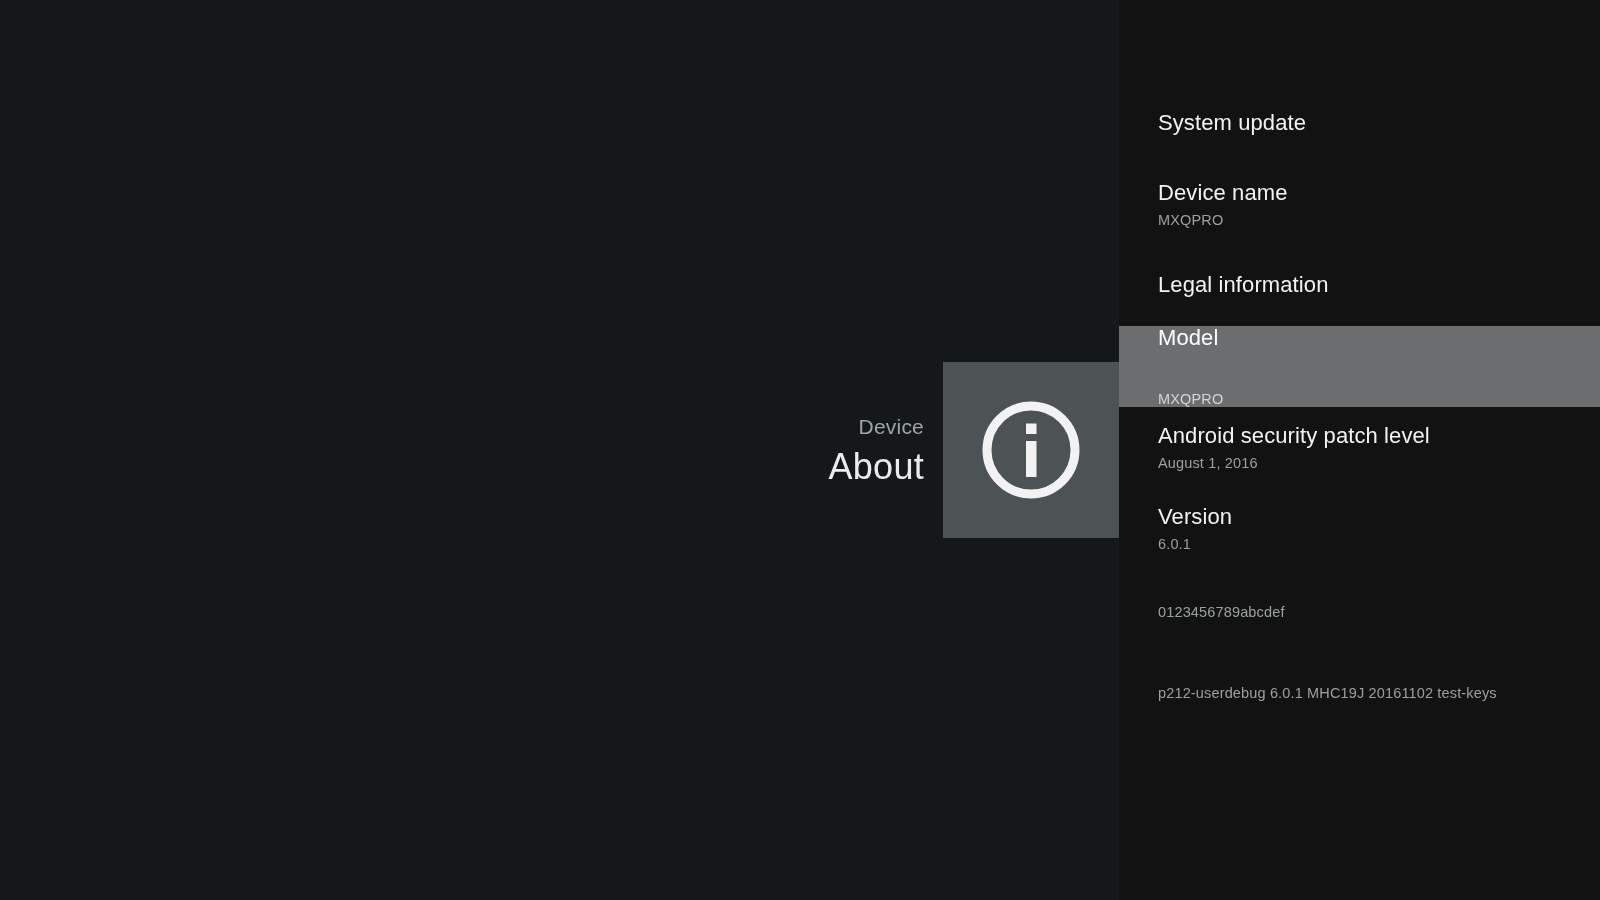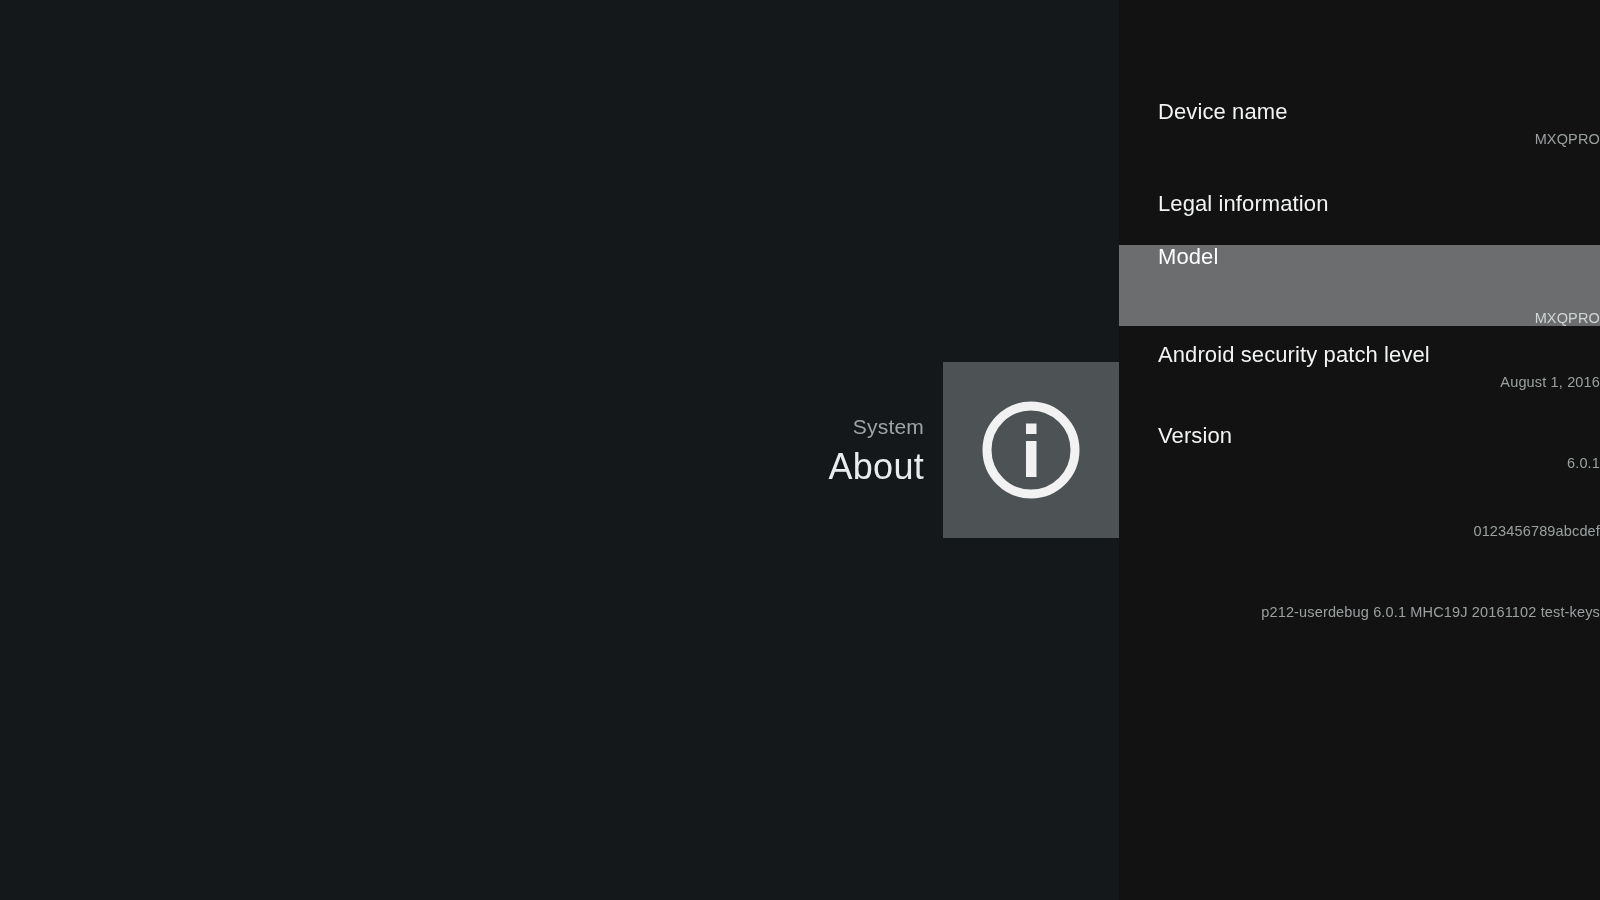--- a/index.html
+++ b/index.html
@@ -124,53 +124,55 @@
   .row.selected .row-title { color:#ffffff; }
 
   .row-sub {
     font-size:14.5px;
     line-height:1.25;
     color:#9aa0a0;
     font-stretch:condensed;
     letter-spacing:0.15px;
     margin-top:5px;
     white-space:nowrap;
-    text-align:right;
   }
 
   .row.selected .row-sub { color:#d2d5d5; }
 </style>
 </head>
 <body>
 
 <div id="screen">
 
   <div id="hero">
     <div id="hero-inner">
 
       <div id="hero-text">
-        <div id="hero-eyebrow">System</div>
+        <div id="hero-eyebrow">Device</div>
         <div id="hero-title">About</div>
       </div>
 
       <div id="hero-icon-tile">
         <span>
           <svg width="108" height="108" viewBox="0 0 108 108" aria-hidden="true">
             <circle cx="54" cy="54" r="44" fill="none" stroke="#f2f2f2" stroke-width="9"></circle>
             <rect x="49" y="27.5" width="10.5" height="10.5" fill="#f2f2f2"></rect>
             <rect x="49" y="45" width="10.5" height="36" fill="#f2f2f2"></rect>
           </svg>
         </span>
       </div>
 
     </div>
   </div>
 
   <div id="panel">
     <div id="panel-list">
+        <div class="row no-sub">
+          <div class="row-title">System update</div>
+        </div>
         <div class="row">
           <div class="row-title">Device name</div>
           <div class="row-sub">MXQPRO</div>
         </div>
         <div class="row no-sub">
           <div class="row-title">Legal information</div>
         </div>
         <div class="row selected">
           <div class="row-title">Model</div>
           <div class="row-sub">MXQPRO</div>

